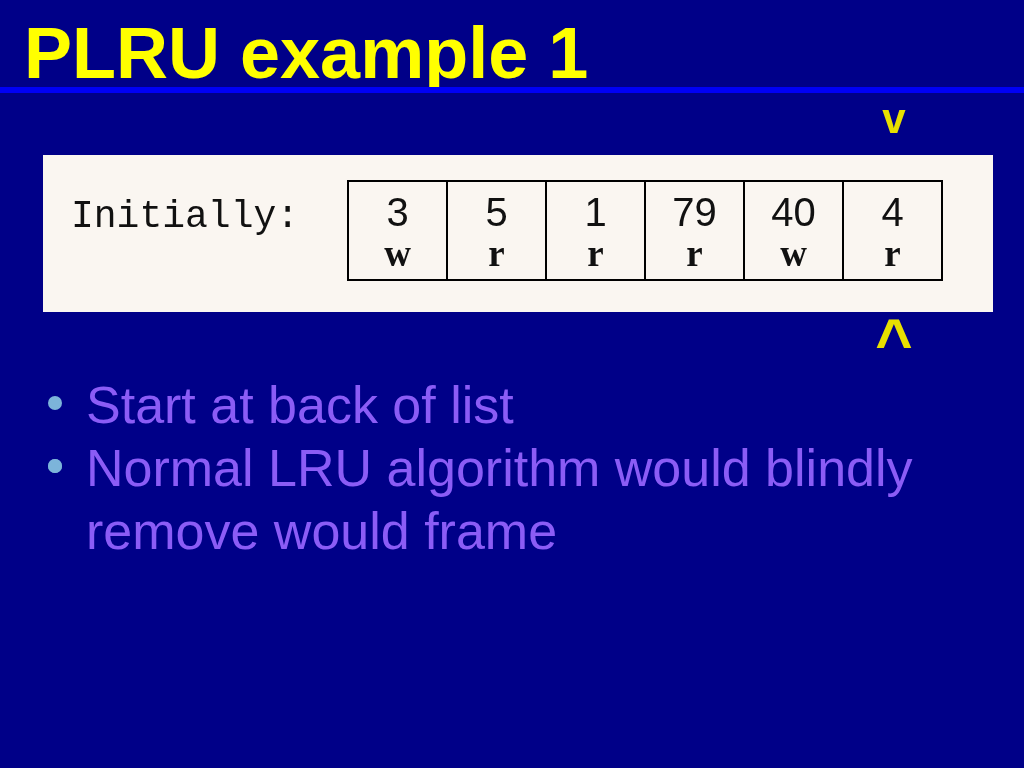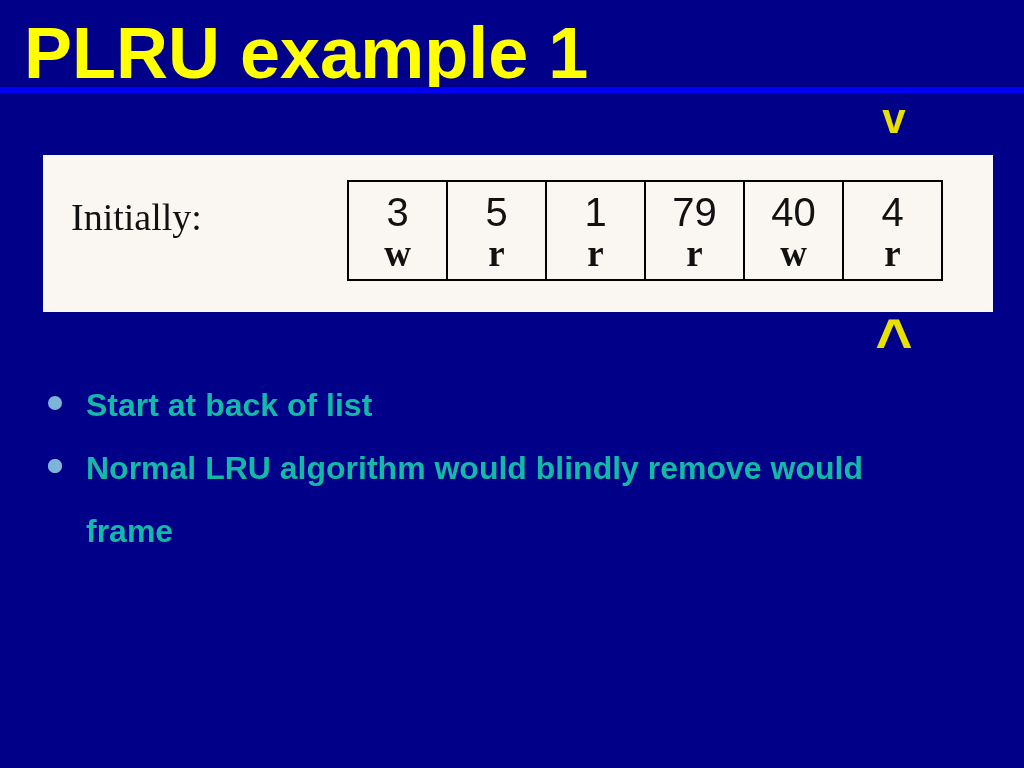--- a/index.html
+++ b/index.html
@@ -63,21 +63,21 @@
     top: 155px;
     width: 950px;
     height: 157px;
     background: #FAF6F1;
   }
 
   .initially-label {
     position: absolute;
     left: 28px;
     top: 40px;
-    font-family: Liberation Serif, serif;
+    font-family: Liberation Mono, monospace;
     font-size: 38px;
     color: #111111;
     white-space: nowrap;
   }
 
   .frame-table {
     position: absolute;
     left: 304px;
     top: 25px;
     display: flex;
@@ -112,24 +112,23 @@
   .bullet-list {
     position: absolute;
     left: 42px;
     top: 374px;
     width: 880px;
     list-style: none;
   }
   .bullet-item {
     position: relative;
     padding-left: 44px;
-    font-size: 32px;
+    font-size: 52px;
     line-height: 63px;
-    color: #14b8a6;
-    font-weight: bold;
+    color: #8b5cf6;
   }
   .bullet-dot {
     position: absolute;
     left: 6px;
     top: 22px;
     width: 14px;
     height: 14px;
     border-radius: 50%;
     background: #7CB4DA;
   }

